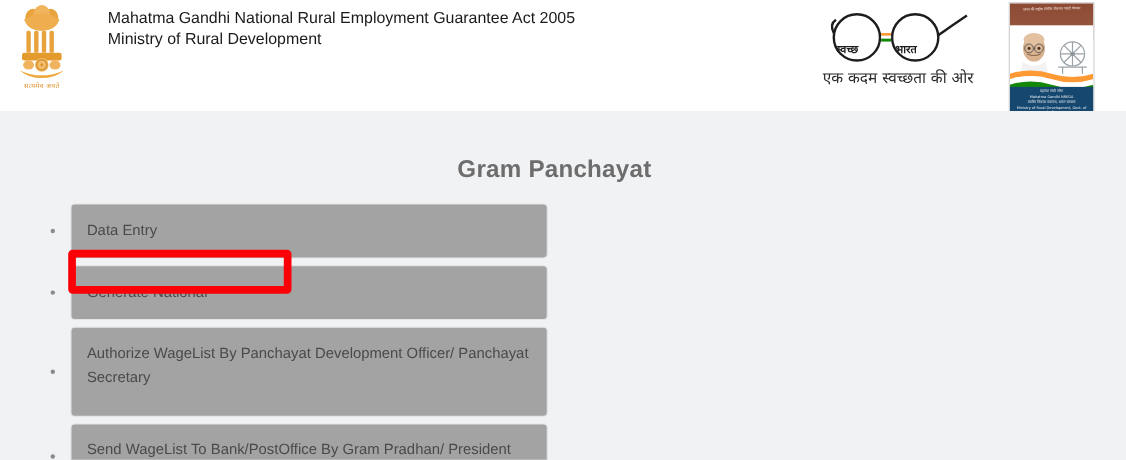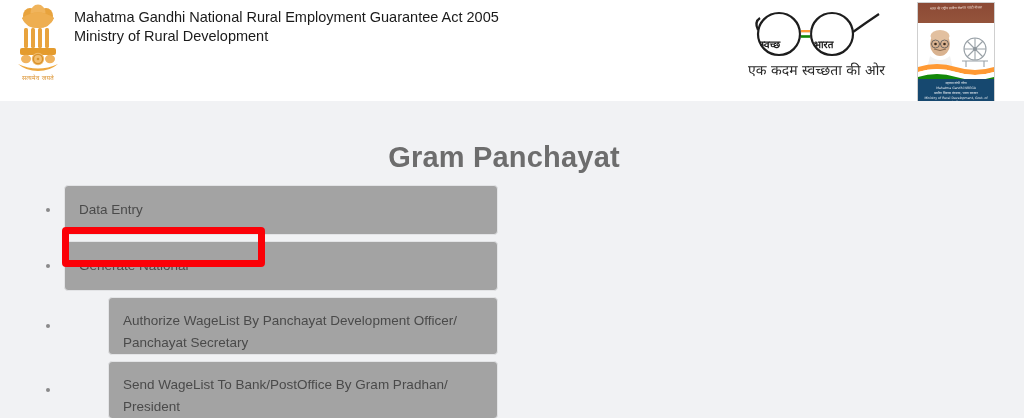--- a/index.html
+++ b/index.html
@@ -57,20 +57,21 @@
   .header-titles {
     margin-left: 10px;
     padding-top: 4px;
   }
   .header-titles div {
     font-size: 14.5px;
     line-height: 19px;
     color: #1a1a1a;
     white-space: nowrap;
     font-family: "Liberation Sans", sans-serif;
+    margin-left: 24px;
   }
 
   
   #swachh-bharat-logo {
     position: absolute;
     left: 748px;
     top: 8px;
     width: 140px;
     height: 72px;
   }
@@ -174,21 +175,21 @@
     height: 317px;
     background: #f1f2f4;
   }
 
   #page-title {
     position: absolute;
     top: 40px;
     left: 0;
     width: 1008px;
     text-align: center;
-    font-size: 29px;
+    font-size: 22px;
     color: #6d6d6d;
     font-weight: bold;
     letter-spacing: 0.2px;
     font-family: "Liberation Sans", sans-serif;
   }
 
   #menu-list {
     position: absolute;
     top: 84px;
     left: 38px;
@@ -223,22 +224,21 @@
     color: #4a4a4a;
     font-family: "Liberation Sans", sans-serif;
     box-sizing: border-box;
     min-height: 44px;
     display: flex;
     align-items: center;
   }
   .menu-card.two-line {
     align-items: flex-start;
     padding-top: 12px;
-    padding-bottom: 0;
-    margin-left: 44px;
+    padding-bottom: 24px;
   }
 
   
   #highlight-box {
     position: absolute;
     left: 62px;
     top: 227px;
     width: 203px;
     height: 40px;
     border: 7px solid #fb0007;

